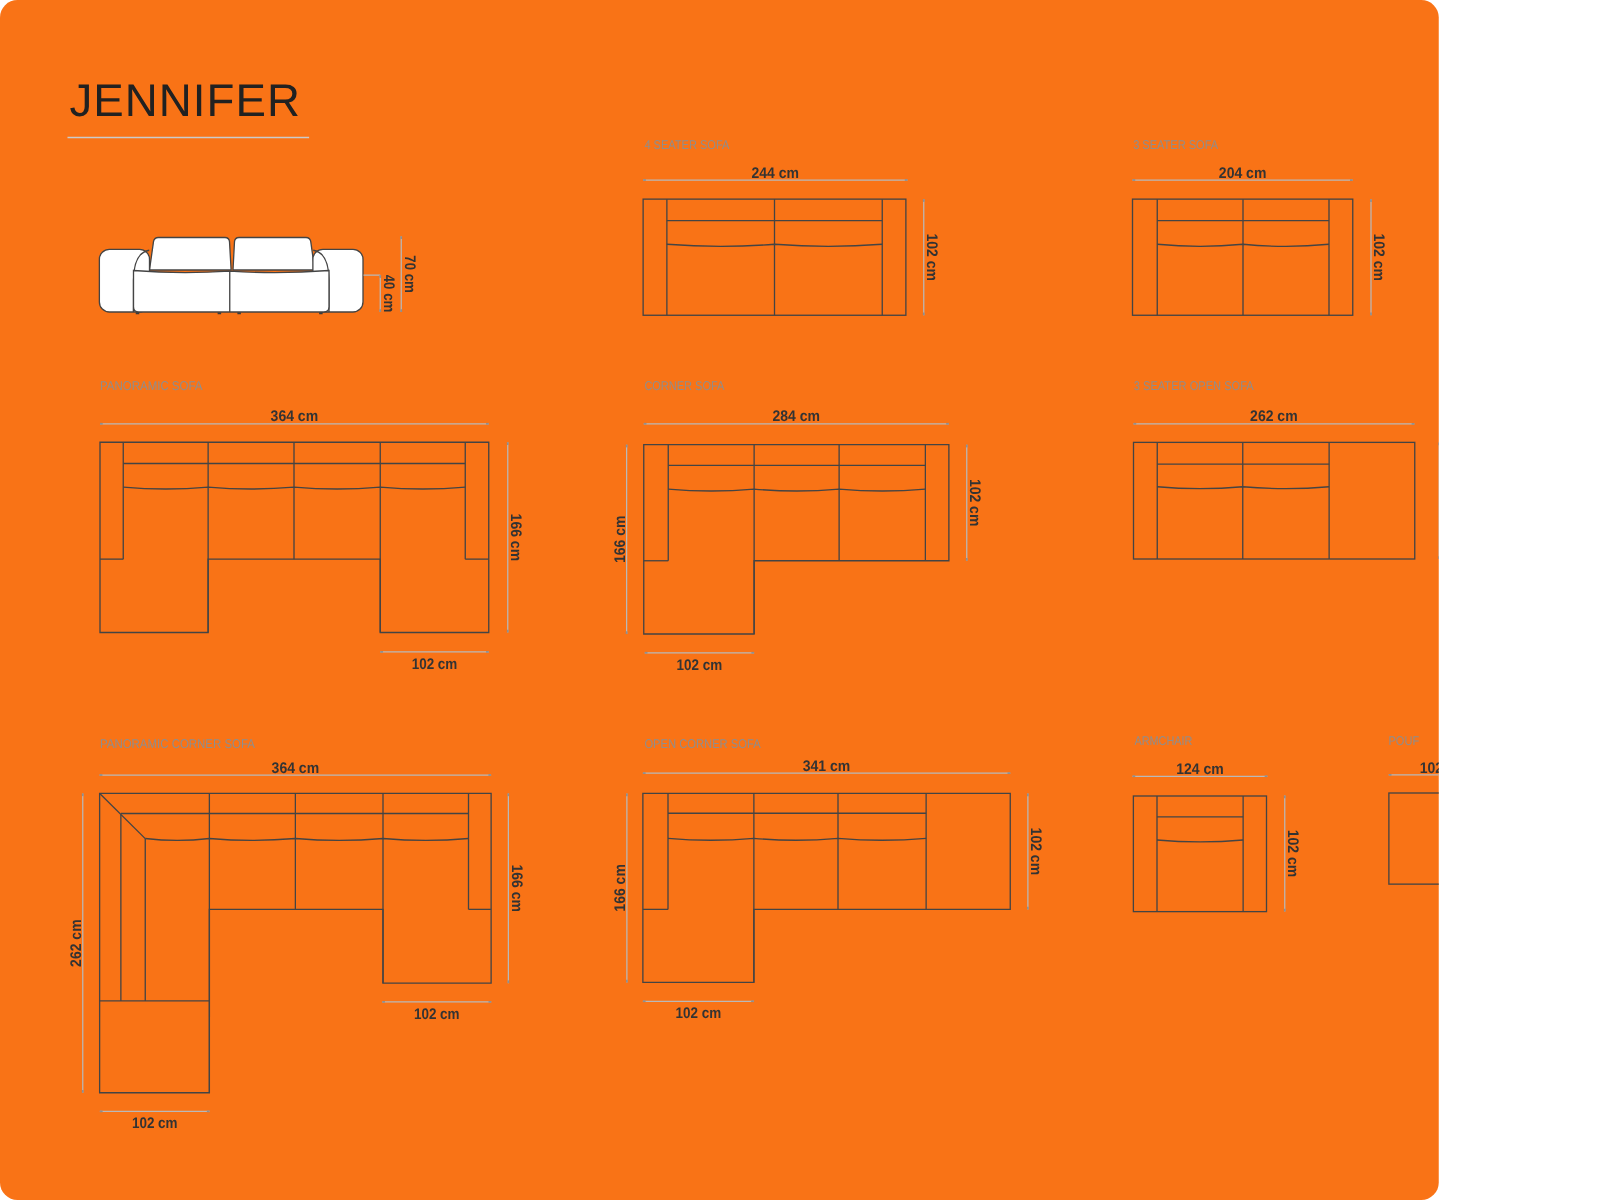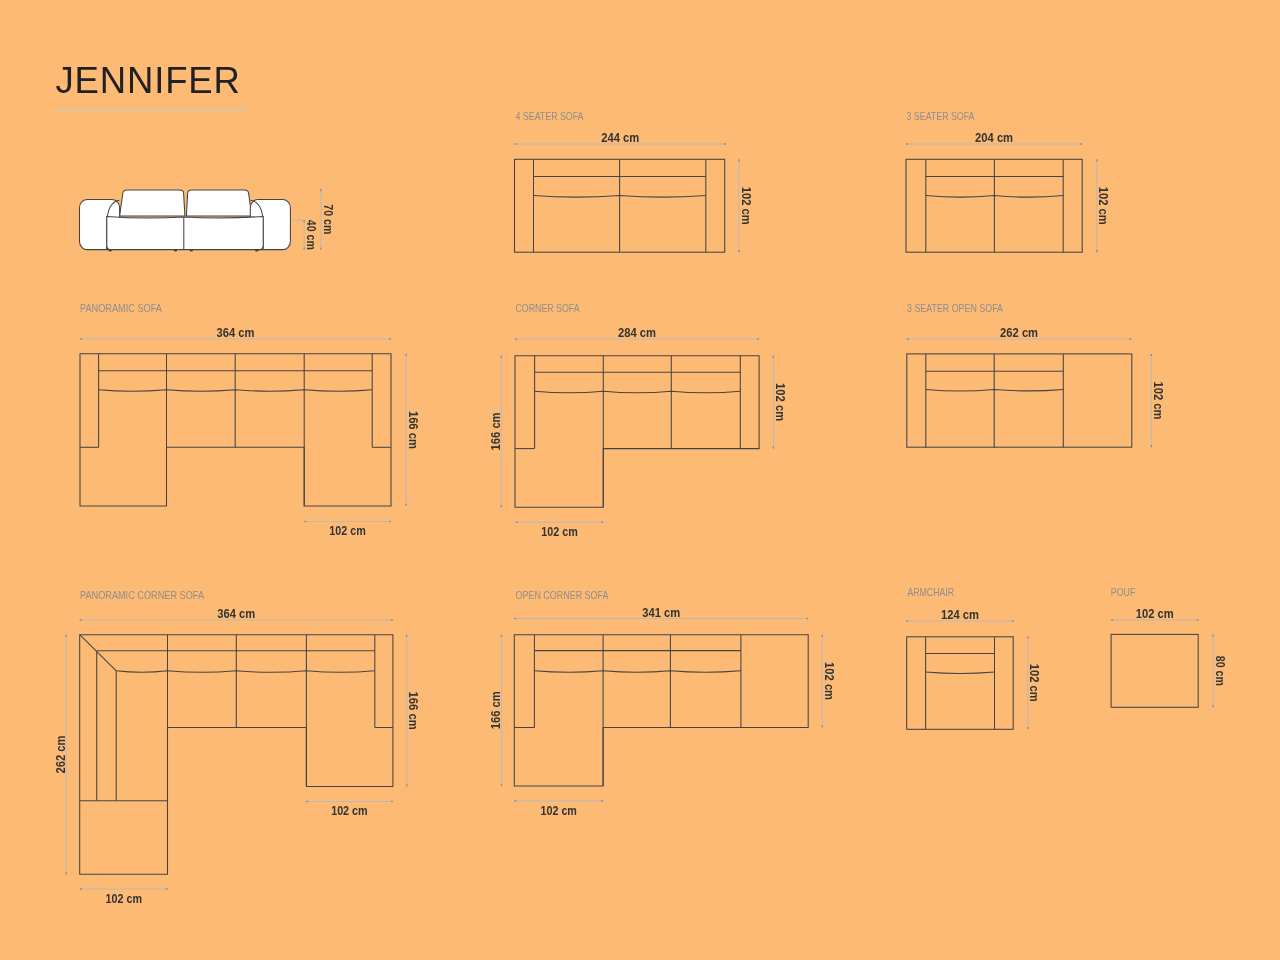--- a/index.html
+++ b/index.html
@@ -1,17 +1,17 @@
 <!DOCTYPE html>
 <html><head>
 <meta charset="utf-8">
 <title>JENNIFER</title>
 <style>
   html,body { margin:0; padding:0; background:#ffffff; }
-  #page { position:relative; width:1280px; height:960px; background:#fdba74; overflow:hidden; }
+  #page { position:relative; width:1151px; height:960px; background:#f97316; overflow:hidden;border-radius:14px; }
   svg text { font-family:"Liberation Sans", sans-serif; }
 </style>
 </head>
 <body>
 <div id="page">
 <svg width="1280" height="960" viewBox="0 0 1280 960">
 
 <g>
         <text x="55.5" y="92.9" font-size="36.5" letter-spacing="0.85" fill="#212121" font-weight="normal">JENNIFER</text>
       </g>

